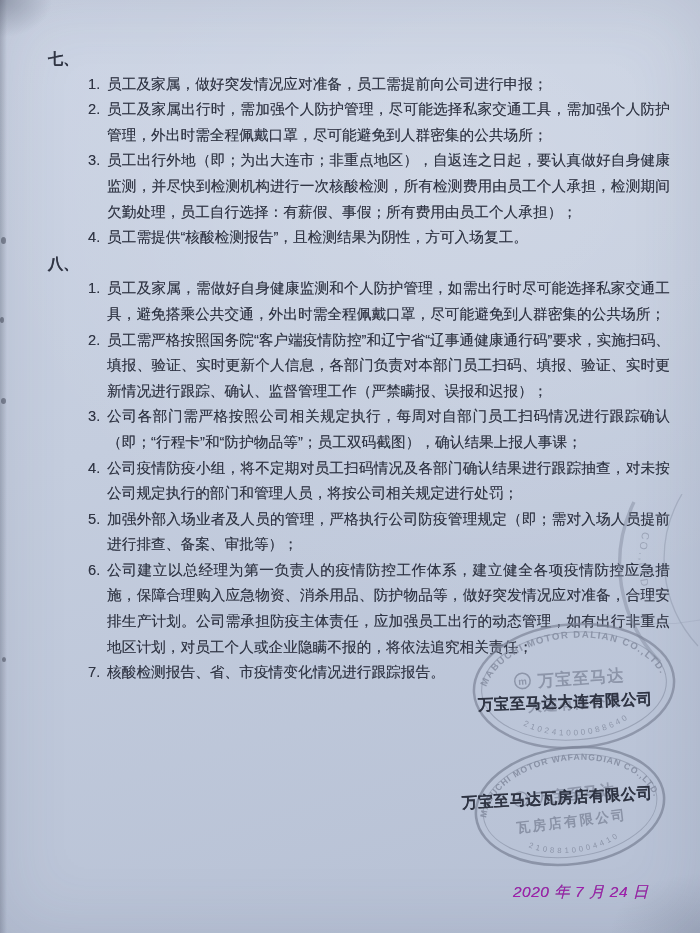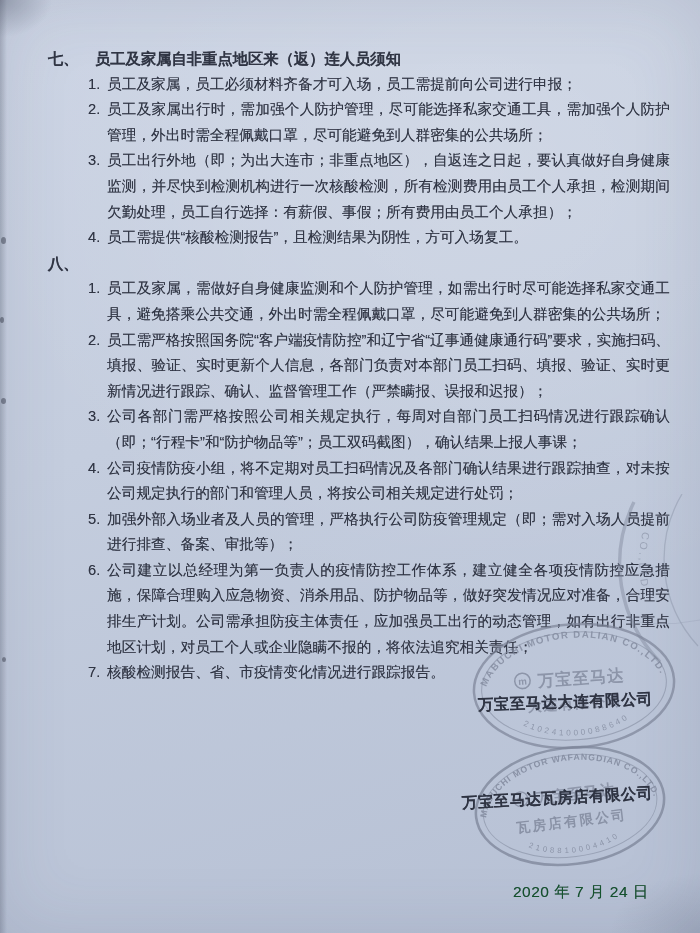--- a/index.html
+++ b/index.html
@@ -37,43 +37,43 @@
   .stamp{position:absolute;opacity:.88;}
   .stamp svg{display:block;}
   .stamp-ink{stroke:#7d8599;fill:none;}
   .stamp text,.stamp textPath{fill:#7d8599;stroke:none;}
   .sig{
     position:absolute;color:#2e3342;font-weight:bold;font-size:15.4px;
     letter-spacing:.5px;white-space:nowrap;
     text-shadow:0 0 .6px rgba(46,51,66,.6);
   }
   .date{
-    position:absolute;left:513px;top:882px;color:#14532d;
+    position:absolute;left:513px;top:882px;color:#a21caf;
     font-size:15.5px;letter-spacing:.5px;white-space:nowrap;
     text-shadow:0 0 .6px rgba(46,51,66,.55);
+    font-style:italic;
   }
 </style>
 </head>
 <body>
 
 <div class="page"></div>
 <div class="speck" style="left:1px;top:237px;width:5px;height:7px;"></div>
 <div class="speck" style="left:0px;top:317px;width:4px;height:6px;"></div>
 <div class="speck" style="left:1px;top:398px;width:5px;height:6px;"></div>
 <div class="speck" style="left:2px;top:657px;width:4px;height:5px;"></div>
 
 <div class="content">
 
   <div class="sec">
     <span class="snum">七、</span>
-    <span class="stitle">员工及家属自非重点地区来（返）连人员须知</span>
   </div>
   <div class="item">
     <span class="inum">1.</span>
-    <div class="itext">员工及家属，员工必须材料齐备才可入场，员工需提前向公司进行申报；</div>
+    <div class="itext">员工及家属，做好突发情况应对准备，员工需提前向公司进行申报；</div>
   </div>
   <div class="item">
     <span class="inum">2.</span>
     <div class="itext">员工及家属出行时，需加强个人防护管理，尽可能选择私家交通工具，需加强个人防护管理，外出时需全程佩戴口罩，尽可能避免到人群密集的公共场所；</div>
   </div>
   <div class="item">
     <span class="inum">3.</span>
     <div class="itext">员工出行外地（即；为出大连市；非重点地区），自返连之日起，要认真做好自身健康监测，并尽快到检测机构进行一次核酸检测，所有检测费用由员工个人承担，检测期间欠勤处理，员工自行选择：有薪假、事假；所有费用由员工个人承担）；</div>
   </div>
   <div class="item bold">

